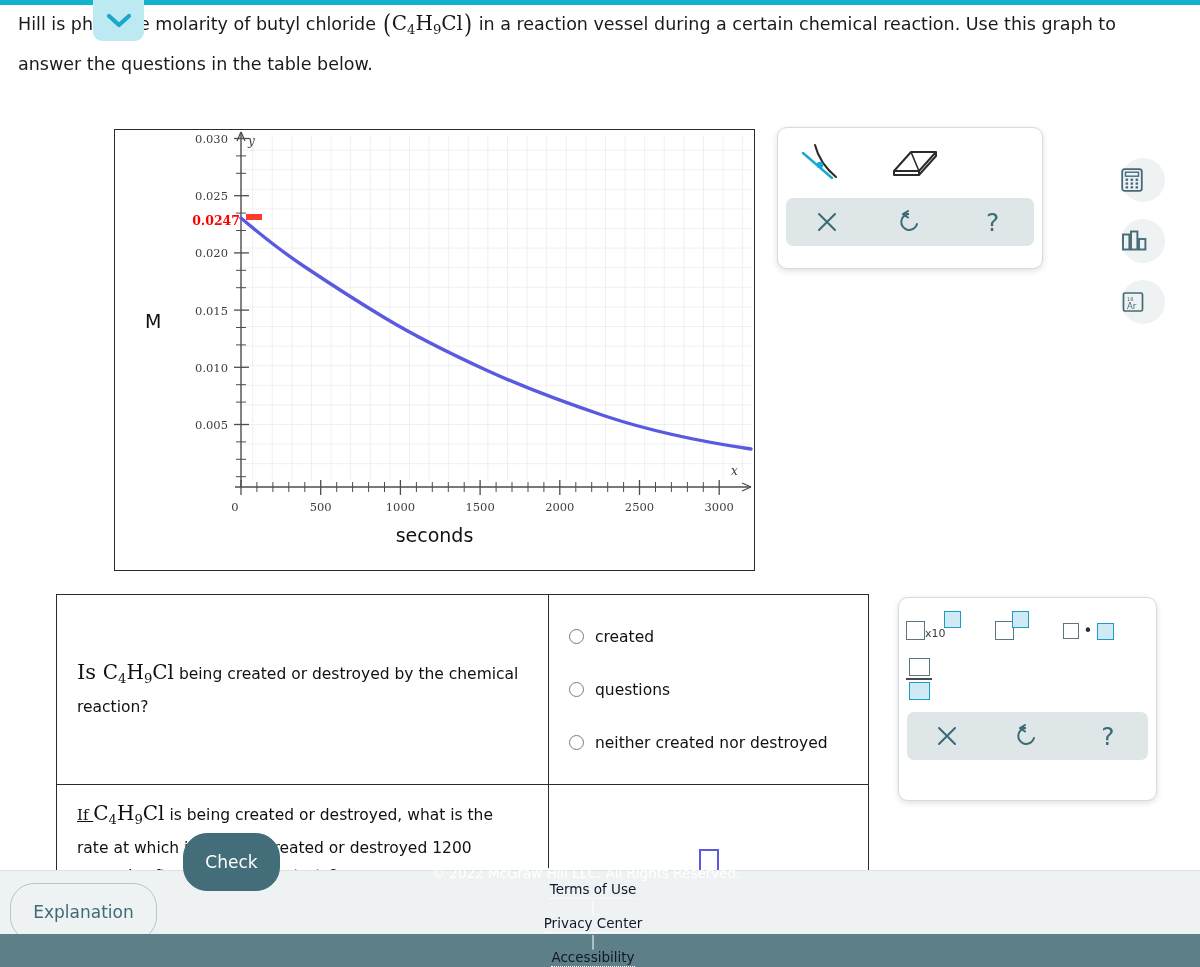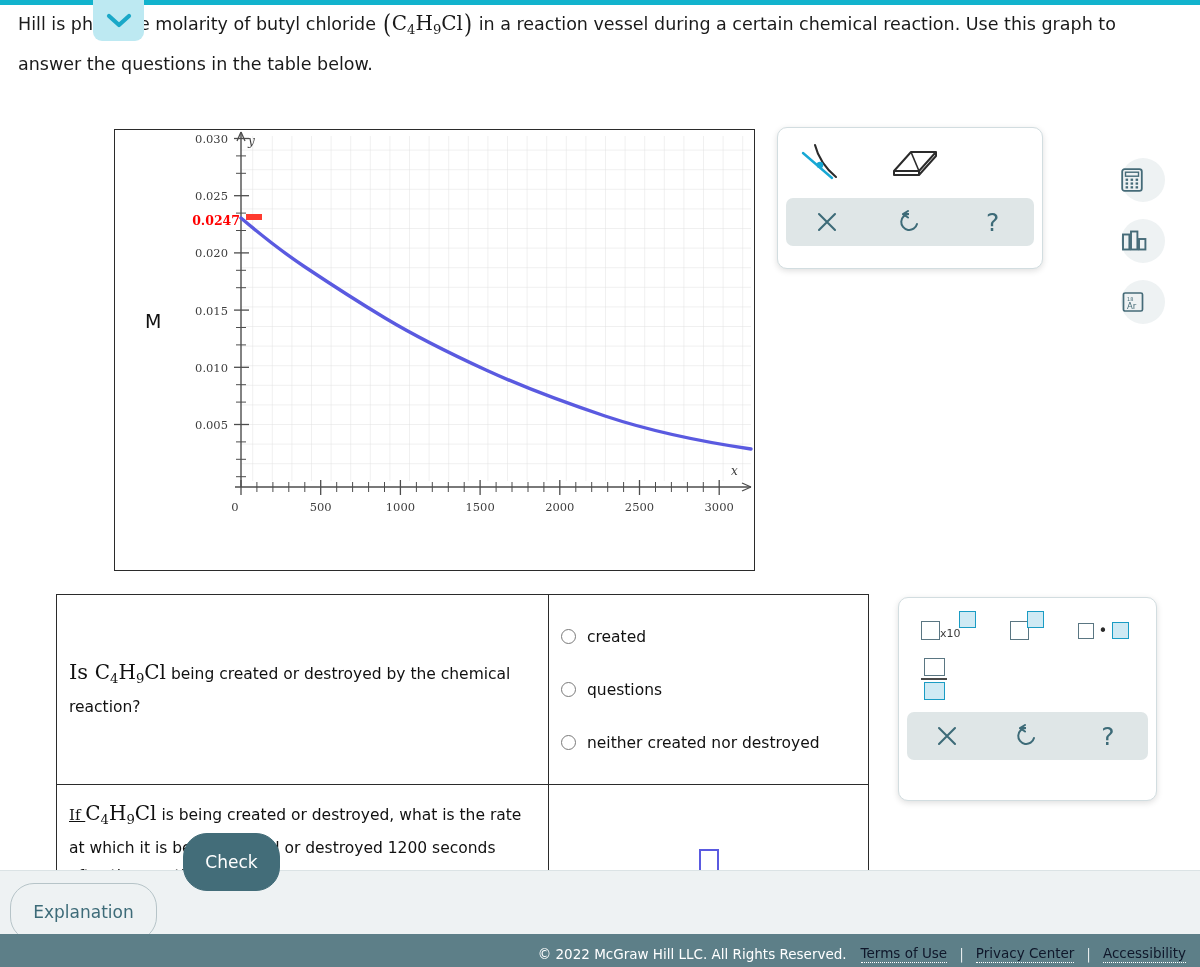--- a/index.html
+++ b/index.html
@@ -122,22 +122,22 @@
   .pal-btn-sym {
     font-size: 25px; color: #3d6b78;
     font-family: "DejaVu Sans", sans-serif;
     line-height: 1;
   }
 
   #graph-palette { left: 777px; top: 127px; width: 266px; height: 142px; }
   #math-palette  { left: 898px; top: 597px; width: 259px; height: 204px; }
 
   .math-row {
-    display: flex; align-items: center;
-    padding-left: 22px;
+    display: flex; align-items: flex-end;
+    padding-left: 7px;
     gap: 32px;
   }
   .sq {
     display: inline-block;
     width: 19px; height: 19px;
     border: 1.6px solid #5a7682;
     background: #fff;
     vertical-align: middle;
   }
   .sq-fill {
@@ -170,21 +170,21 @@
   .qtable {
     position: absolute;
     left: 56px; top: 594px;
     width: 812px;
     border-collapse: collapse;
     table-layout: fixed;
   }
   .qtable td {
     border: 1.3px solid #2b2b2b;
     vertical-align: middle;
-    padding: 14px 12px;
+    padding: 14px 20px;
     font-size: 15.5px;
     color: #111;
     line-height: 28px;
     margin-top: 8px;
   }
   .qtable td.qcol { width: 492px; }
   .qtable td.acol { width: 320px; }
   .row1 td { height: 190px; }
   .row2 td { height: 105px; }
 
@@ -245,20 +245,21 @@
   .footer {
     position: absolute;
     left: 0; top: 940px;
     width: 1200px; height: 27px;
     background: #5d7f88;
     color: #ffffff;
     font-size: 13.5px;
     display: flex; align-items: center; justify-content: flex-end;
     padding-right: 14px;
     gap: 0;
+    flex-direction: column;
   }
   .footer .copy { margin-right: 14px; }
   .footer a {
     color: #0f172a;
     text-decoration: none;
     border-bottom: 1.5px dotted #ffffff;
     padding-bottom: 1px;
     cursor: pointer;
   }
   .footer .sep { margin: 0 12px; opacity: 0.85; }
@@ -380,20 +381,21 @@
          C214,153 240,170 270,188
          C300,206 334,223 371,240
          C408,257 448,272 490,286
          C532,300 575,310 636,319"></path>
 
     <rect x="131" y="84" width="16" height="6" fill="#ff3b30"></rect>
     <text class="red-label" x="125" y="95" text-anchor="end">0.0247</text>
   </svg>
 
   <div class="axis-title-m">M</div>
+  <div class="axis-title-seconds">seconds</div>
 </div>
 
 <div class="palette" id="graph-palette">
   <div class="palette-top">
     <div class="pal-btn" style="width:60px;height:50px;">
       <svg width="56" height="44" viewBox="0 0 56 44">
         <path d="M17 4 C20 16 26 26 38 36" stroke="#2b2b2b" stroke-width="2.1" fill="none" stroke-linecap="round"></path>
         <line x1="5" y1="12" x2="34" y2="37" stroke="#18a8d4" stroke-width="2.4" stroke-linecap="round"></line>
         <circle cx="22" cy="24" r="3.3" fill="#18a8d4"></circle>
       </svg>

